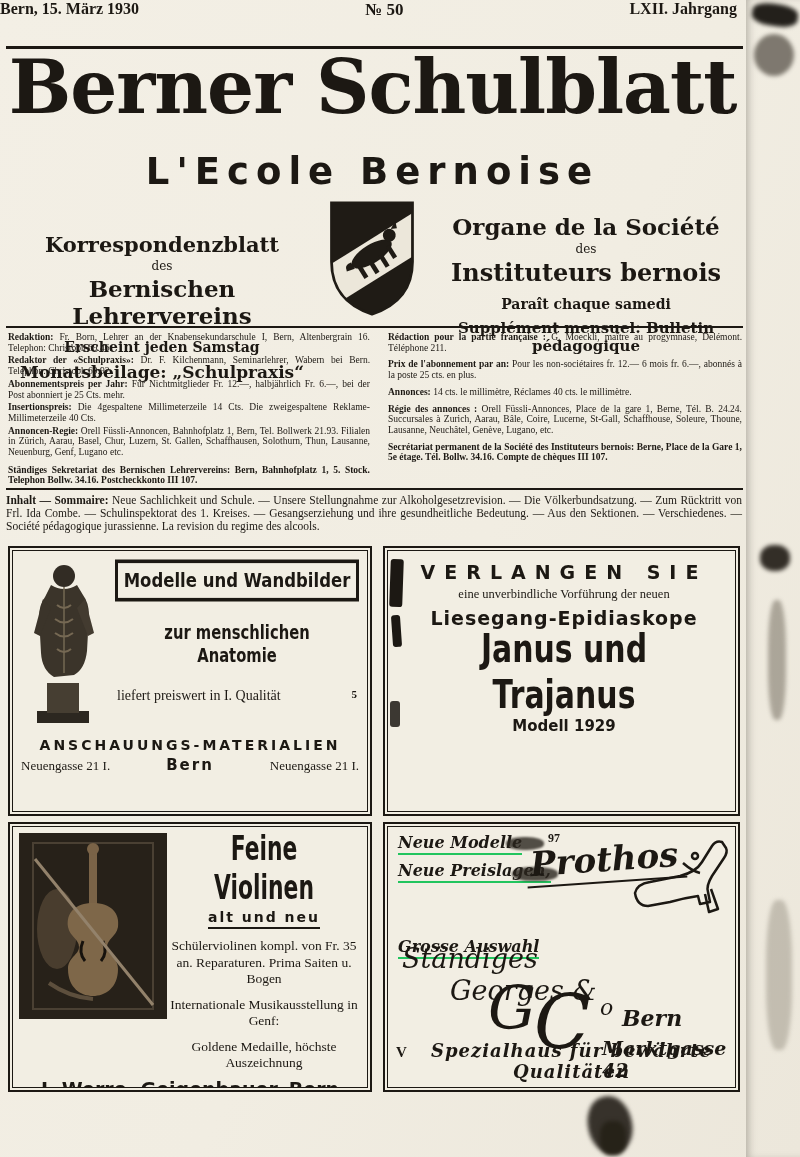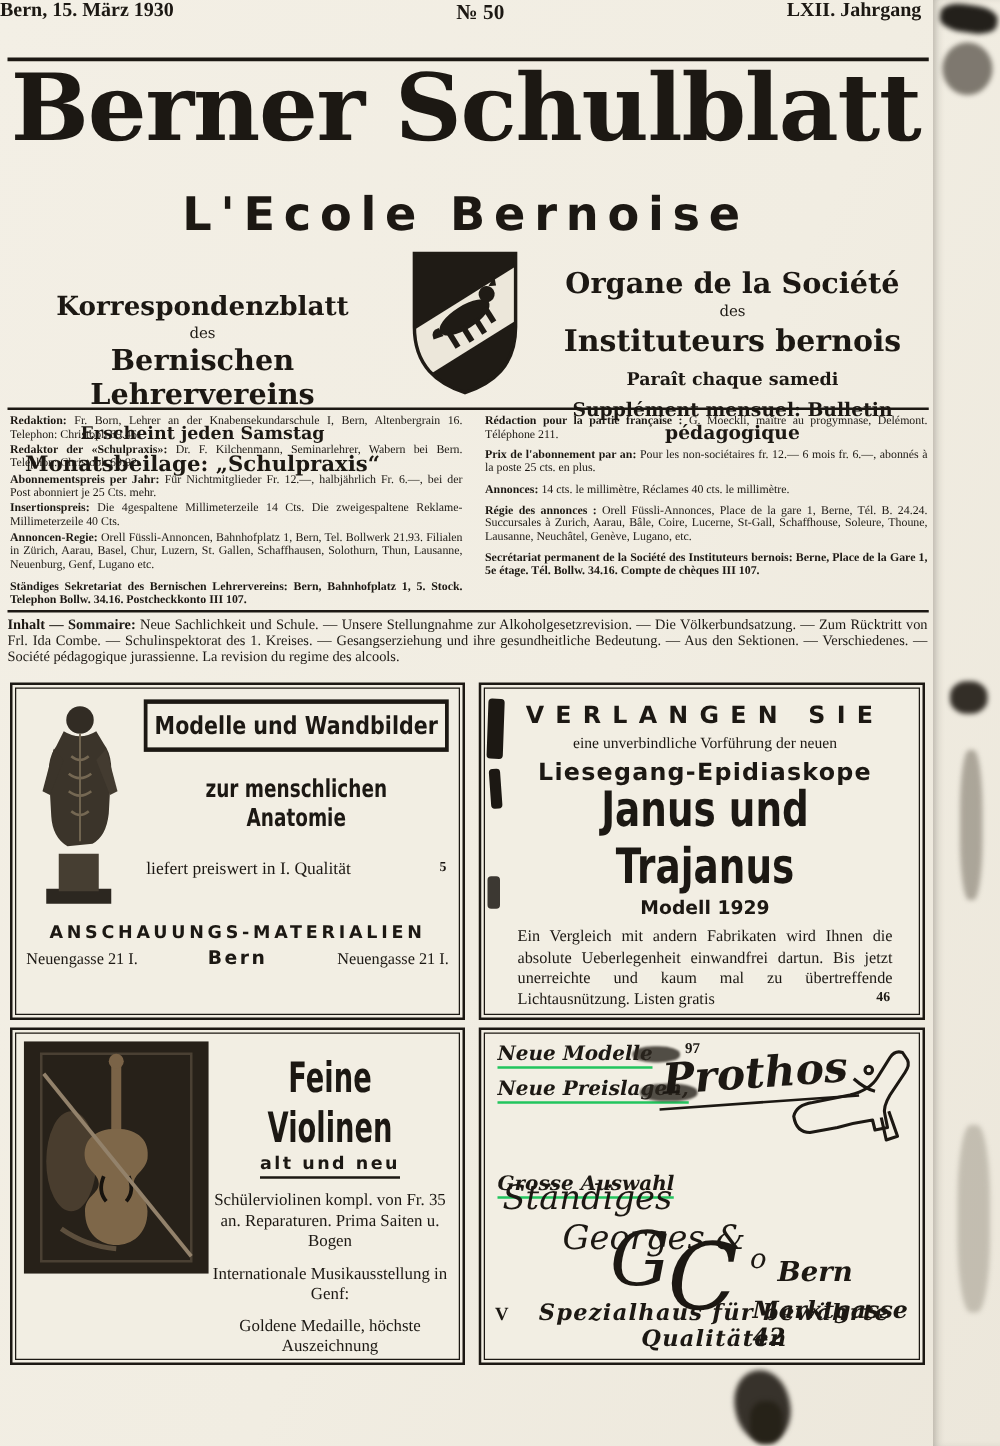--- a/index.html
+++ b/index.html
@@ -81,21 +81,21 @@
   .a2sub { margin-top:4px; font-size:12.5px; }
   .a2brand { margin-top:5px; font-family:"DejaVu Sans",sans-serif; font-weight:bold; font-size:19px; letter-spacing:1px; }
   .a2models { margin-top:2px; font-family:"DejaVu Sans",sans-serif; font-weight:bold; font-size:34px; transform:scale(0.88,1.15); }
   .a2year { margin-top:6px; font-family:"DejaVu Sans",sans-serif; font-weight:bold; font-size:15px; }
   .a2bodywrap { position:relative; margin-top:6px; text-align:justify; font-size:13px; line-height:16.5px; }
   .a2ref { position:absolute; right:2px; bottom:1px; }
 
   
   .a3top { display:flex; padding:6px; }
   .a3img { width:148px; flex:0 0 148px; }
-  .a3col { flex:1; text-align:center;margin-top:14px; }
+  .a3col { flex:1; text-align:center; }
   .a3h { font-family:"DejaVu Sans",sans-serif; font-weight:bold; font-size:28px; transform:scale(0.78,1.2); margin-top:2px; }
   .a3sub { width:max-content; margin:8px auto 0 auto; font-family:"DejaVu Sans",sans-serif; font-weight:bold;
            font-size:14px; letter-spacing:2px; border-bottom:2px solid #1c1813; padding-bottom:2px; }
   .a3p { margin-top:9px; font-size:13.5px; line-height:16.5px; text-align:center; }
   .a3name { text-align:center; font-family:"DejaVu Sans",sans-serif; font-weight:bold; font-size:19px; margin-top:0px; }
 
   
   .a4line { position:absolute; left:10px; width:max-content; font-style:italic; font-weight:bold; font-size:16px;
             border-bottom:2px solid #22c55e; padding-bottom:1px; font-family:"DejaVu Serif",serif; }
   .a4smudge { position:absolute; background:#2a251e; border-radius:45%; filter:blur(1px); opacity:.8; }
@@ -242,24 +242,20 @@
   <div class="abs ad" style="left:383px;top:546px;width:357px;height:270px;">
     <div class="ad-in a2">
       <div class="a2mark" style="left:2px;top:8px;width:13px;height:48px;transform:rotate(2deg);"></div>
       <div class="a2mark" style="left:4px;top:64px;width:9px;height:32px;transform:rotate(-4deg);"></div>
       <div class="a2mark" style="left:2px;top:150px;width:10px;height:26px;opacity:.85;"></div>
       <div class="a2h">VERLANGEN SIE</div>
       <div class="a2sub">eine unverbindliche Vorführung der neuen</div>
       <div class="a2brand">Liesegang-Epidiaskope</div>
       <div class="a2models cond">Janus und Trajanus</div>
       <div class="a2year">Modell 1929</div>
-      <div class="a2bodywrap">
-        <span>Ein Vergleich mit andern Fabrikaten wird Ihnen die absolute Ueberlegenheit einwandfrei dartun. Bis jetzt unerreichte und kaum mal zu übertreffende Lichtausnützung. Listen gratis</span>
-        <span class="refnum a2ref">46</span>
-      </div>
 
     </div>
   </div>
 
   <div class="abs ad" style="left:8px;top:822px;width:364px;height:270px;">
     <div class="ad-in">
       <div class="a3top">
         <div class="a3img">
           <svg width="148" height="186" viewBox="0 0 148 186">
             <rect width="148" height="186" fill="#272119"></rect>

